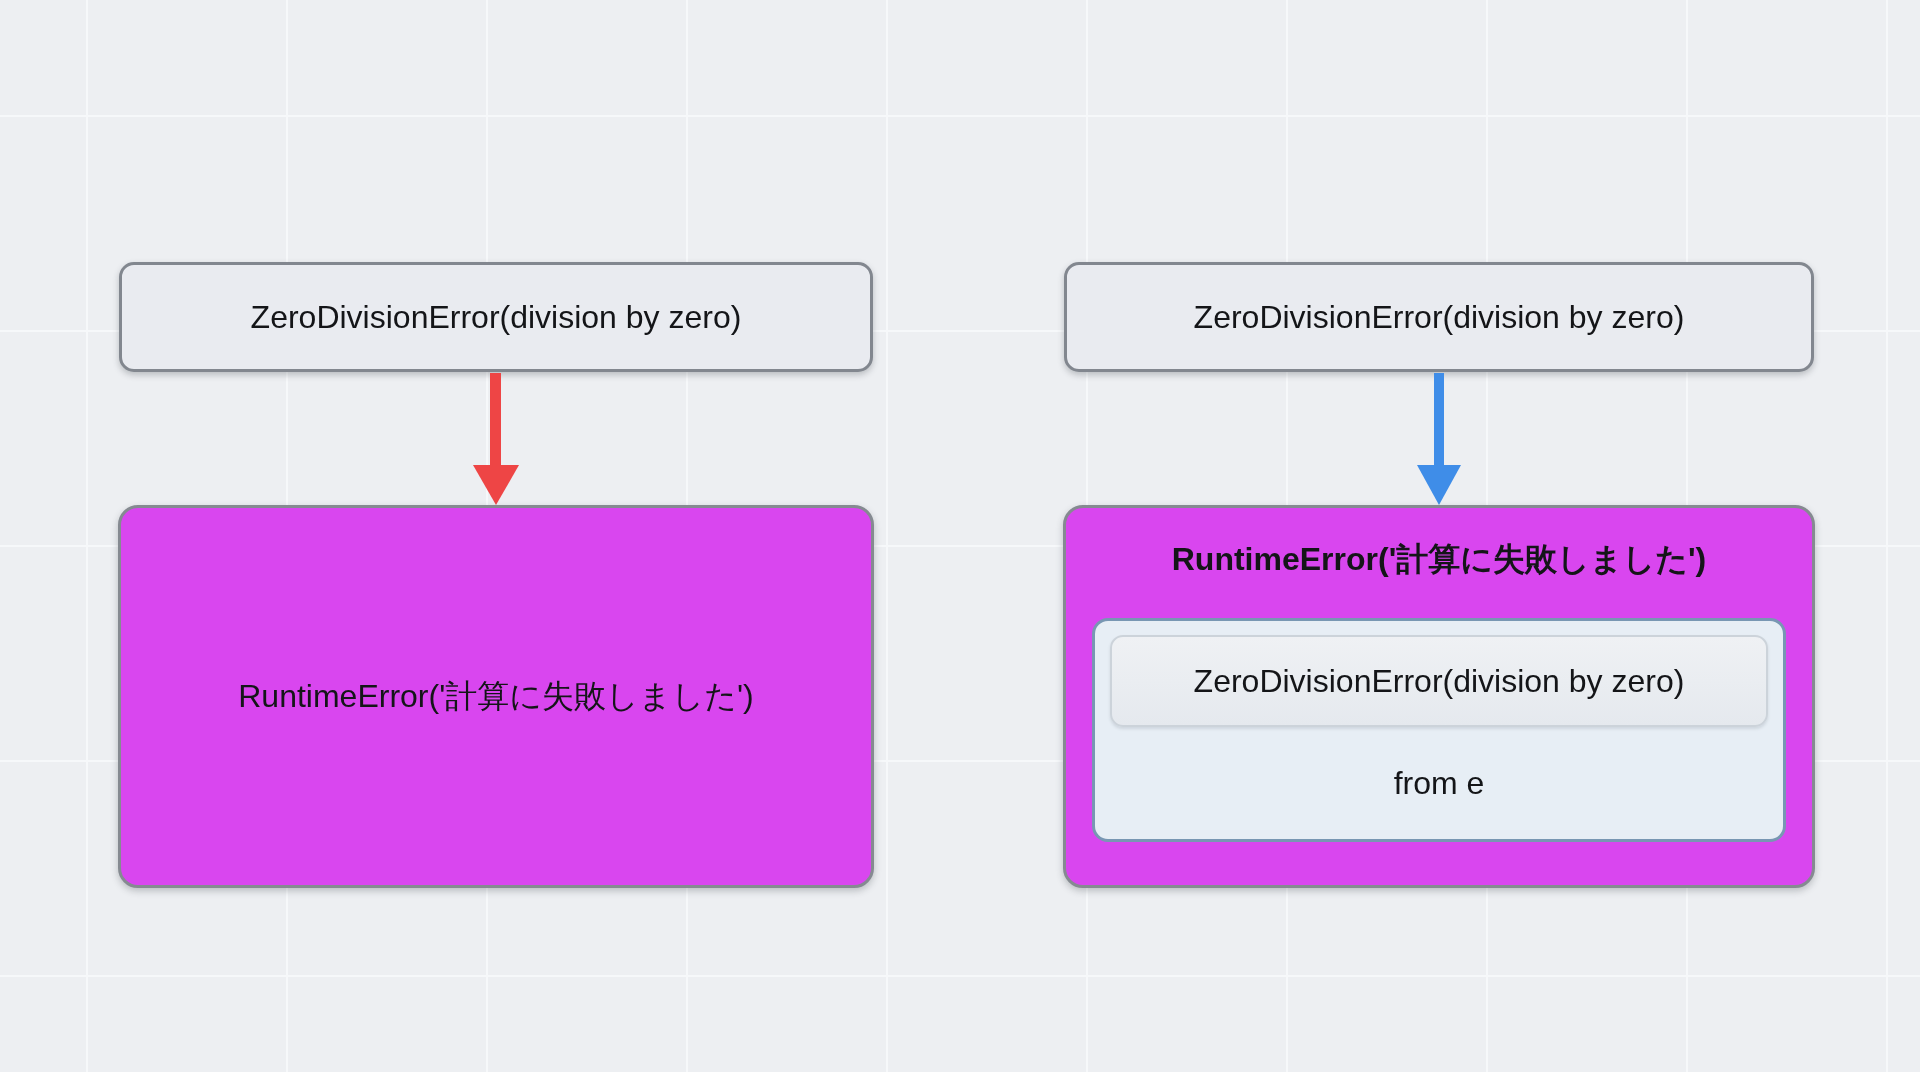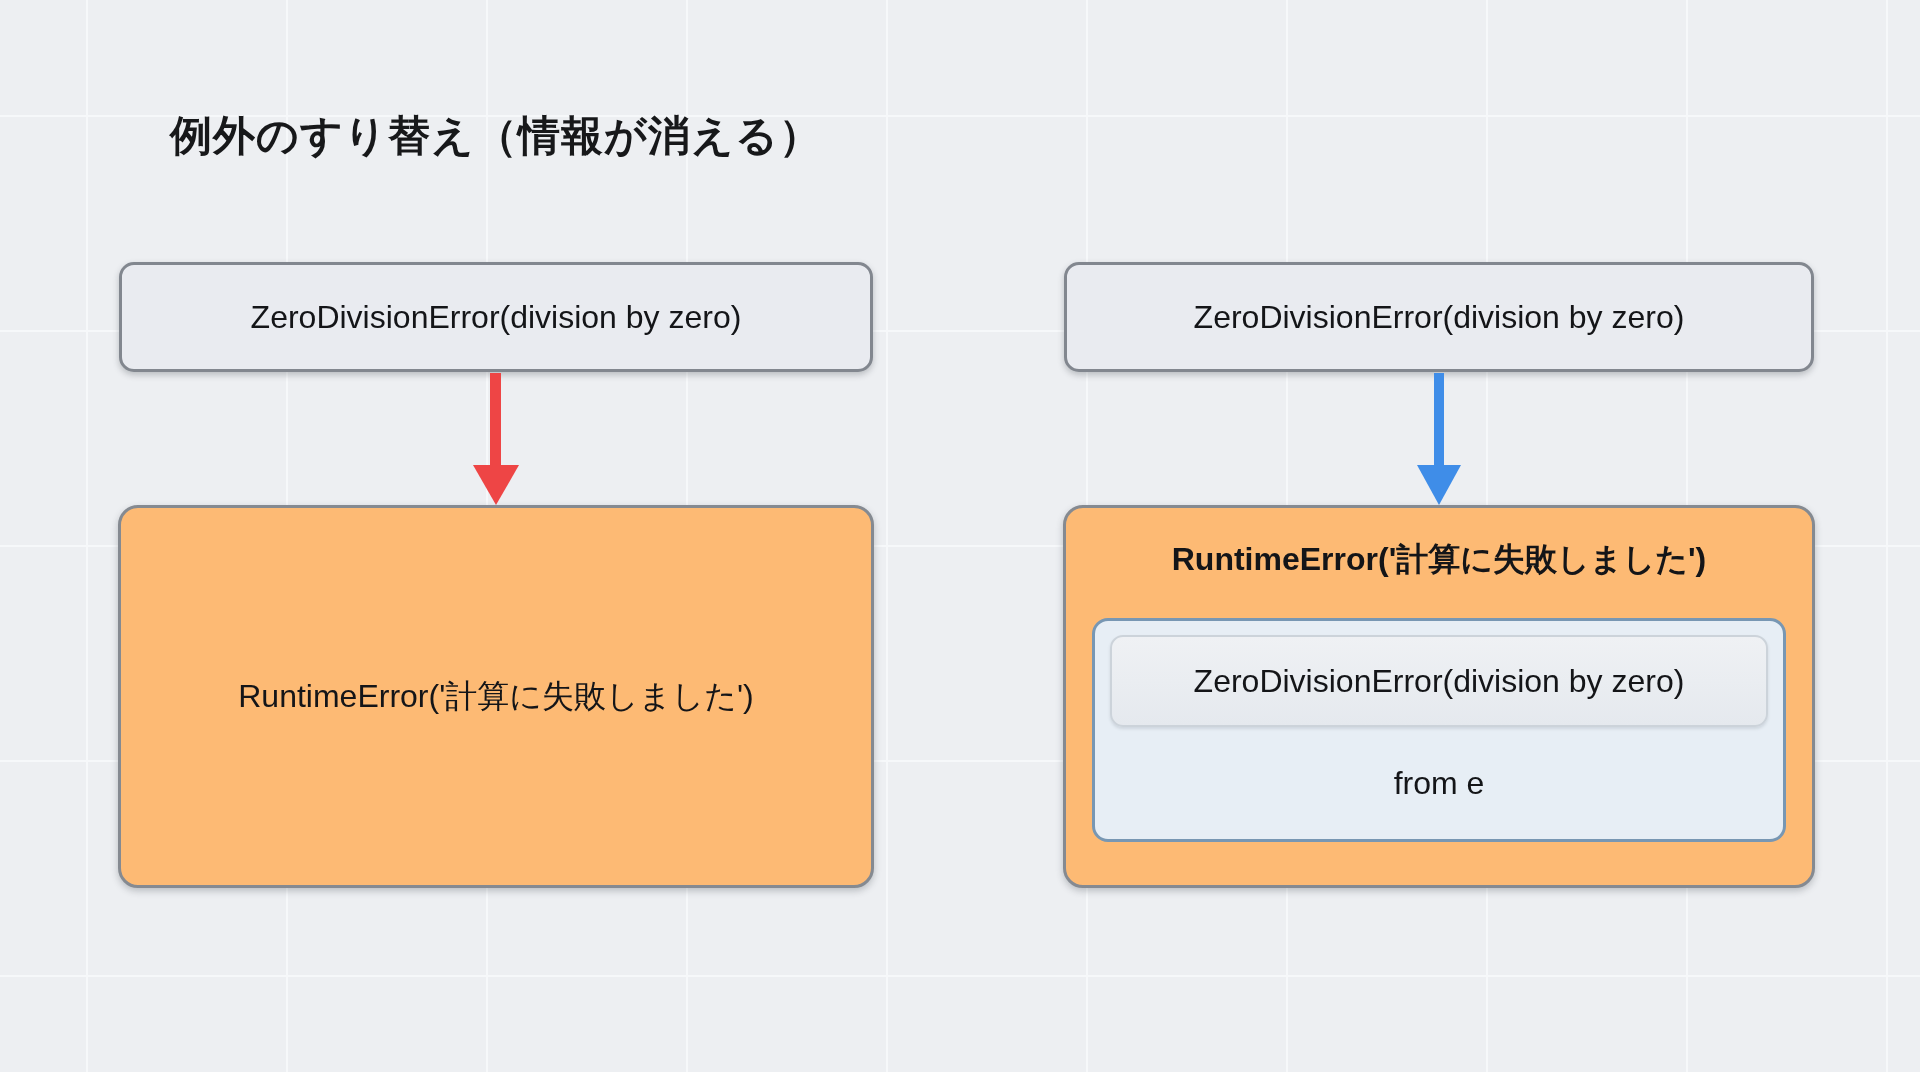--- a/index.html
+++ b/index.html
@@ -69,21 +69,21 @@
     height: 132px;
   }
 
   .result-box {
     position: absolute;
     top: 505px;
     left: 0;
     right: 0;
     height: 383px;
     box-sizing: border-box;
-    background: #fdba74;
+    background: #d946ef;
     border: 3px solid #858a91;
     border-radius: 20px;
     box-shadow: 0 3px 7px rgba(55, 60, 70, 0.28);
   }
   .result-box.simple {
     display: flex;
     align-items: center;
     justify-content: center;
     font-size: 32px;
     font-weight: 500;
@@ -131,21 +131,20 @@
     align-items: center;
     justify-content: center;
     font-size: 32px;
     font-weight: 500;
   }
 </style>
 </head>
 <body>
 
 <div class="column left">
-  <div class="panel-title">例外のすり替え（情報が消える）</div>
 
   <div class="source-box">
     <span>ZeroDivisionError(division by zero)</span>
   </div>
 
   <svg class="arrow" viewBox="0 0 56 132">
     <rect x="22" y="0" width="11" height="98" fill="#ee4545"></rect>
     <polygon points="5,92 51,92 28,132" fill="#ee4545"></polygon>
   </svg>
 

